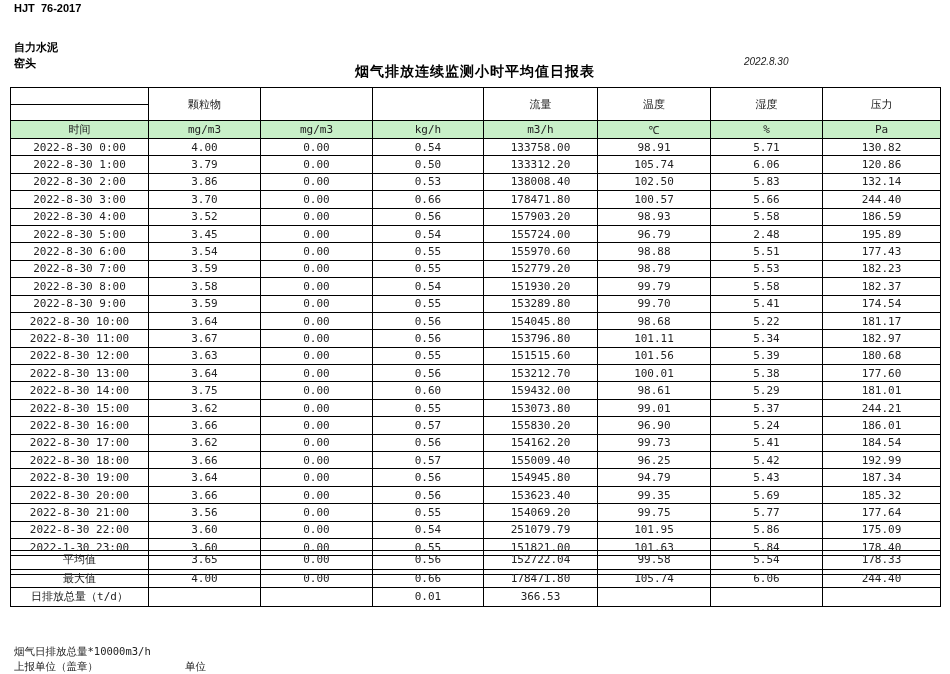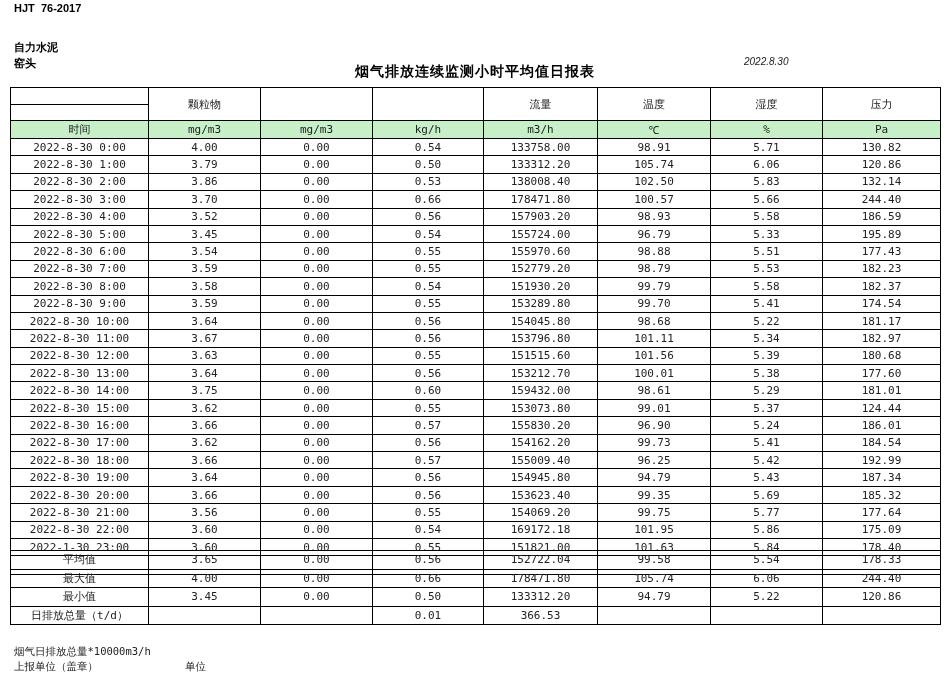--- a/index.html
+++ b/index.html
@@ -127,21 +127,21 @@
         <td>5.58</td>
         <td>186.59</td>
       </tr>
       <tr class="data-row">
         <td>2022-8-30 5:00</td>
         <td>3.45</td>
         <td>0.00</td>
         <td>0.54</td>
         <td>155724.00</td>
         <td>96.79</td>
-        <td>5.33</td>
+        <td>2.48</td>
         <td>195.89</td>
       </tr>
       <tr class="data-row">
         <td>2022-8-30 6:00</td>
         <td>3.54</td>
         <td>0.00</td>
         <td>0.55</td>
         <td>155970.60</td>
         <td>98.88</td>
         <td>5.51</td>
@@ -228,21 +228,21 @@
         <td>181.01</td>
       </tr>
       <tr class="data-row">
         <td>2022-8-30 15:00</td>
         <td>3.62</td>
         <td>0.00</td>
         <td>0.55</td>
         <td>153073.80</td>
         <td>99.01</td>
         <td>5.37</td>
-        <td>124.44</td>
+        <td>244.21</td>
       </tr>
       <tr class="data-row">
         <td>2022-8-30 16:00</td>
         <td>3.66</td>
         <td>0.00</td>
         <td>0.57</td>
         <td>155830.20</td>
         <td>96.90</td>
         <td>5.24</td>
         <td>186.01</td>
@@ -295,21 +295,21 @@
         <td>154069.20</td>
         <td>99.75</td>
         <td>5.77</td>
         <td>177.64</td>
       </tr>
       <tr class="data-row">
         <td>2022-8-30 22:00</td>
         <td>3.60</td>
         <td>0.00</td>
         <td>0.54</td>
-        <td>169172.18</td>
+        <td>251079.79</td>
         <td>101.95</td>
         <td>5.86</td>
         <td>175.09</td>
       </tr>
       <tr class="data-row">
         <td>2022-1-30 23:00</td>
         <td>3.60</td>
         <td>0.00</td>
         <td>0.55</td>
         <td>151821.00</td>
@@ -358,30 +358,20 @@
         <td>最大值</td>
         <td>4.00</td>
         <td>0.00</td>
         <td>0.66</td>
         <td>178471.80</td>
         <td>105.74</td>
         <td>6.06</td>
         <td>244.40</td>
       </tr>
       <tr class="summary-row">
-        <td>最小值</td>
-        <td>3.45</td>
-        <td>0.00</td>
-        <td>0.50</td>
-        <td>133312.20</td>
-        <td>94.79</td>
-        <td>5.22</td>
-        <td>120.86</td>
-      </tr>
-      <tr class="summary-row">
         <td>日排放总量（t/d）</td>
         <td></td>
         <td></td>
         <td>0.01</td>
         <td>366.53</td>
         <td></td>
         <td></td>
         <td></td>
       </tr>
     </tbody>

